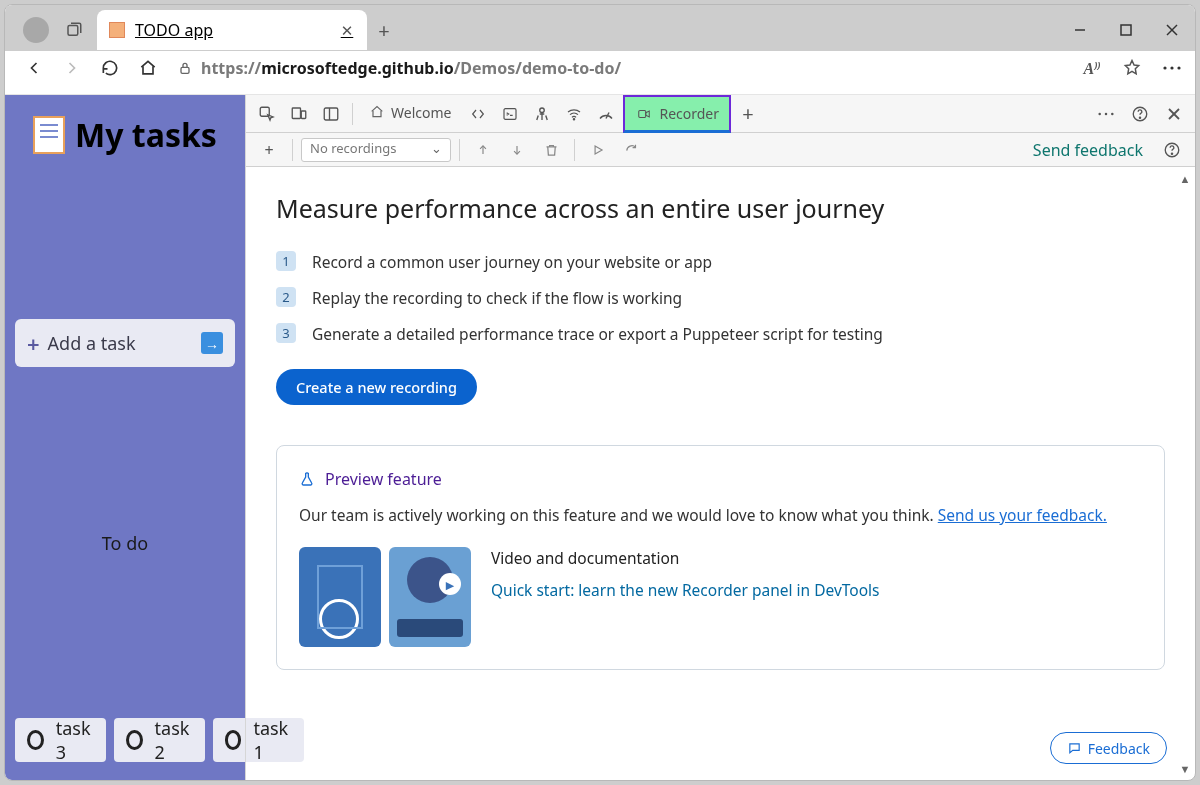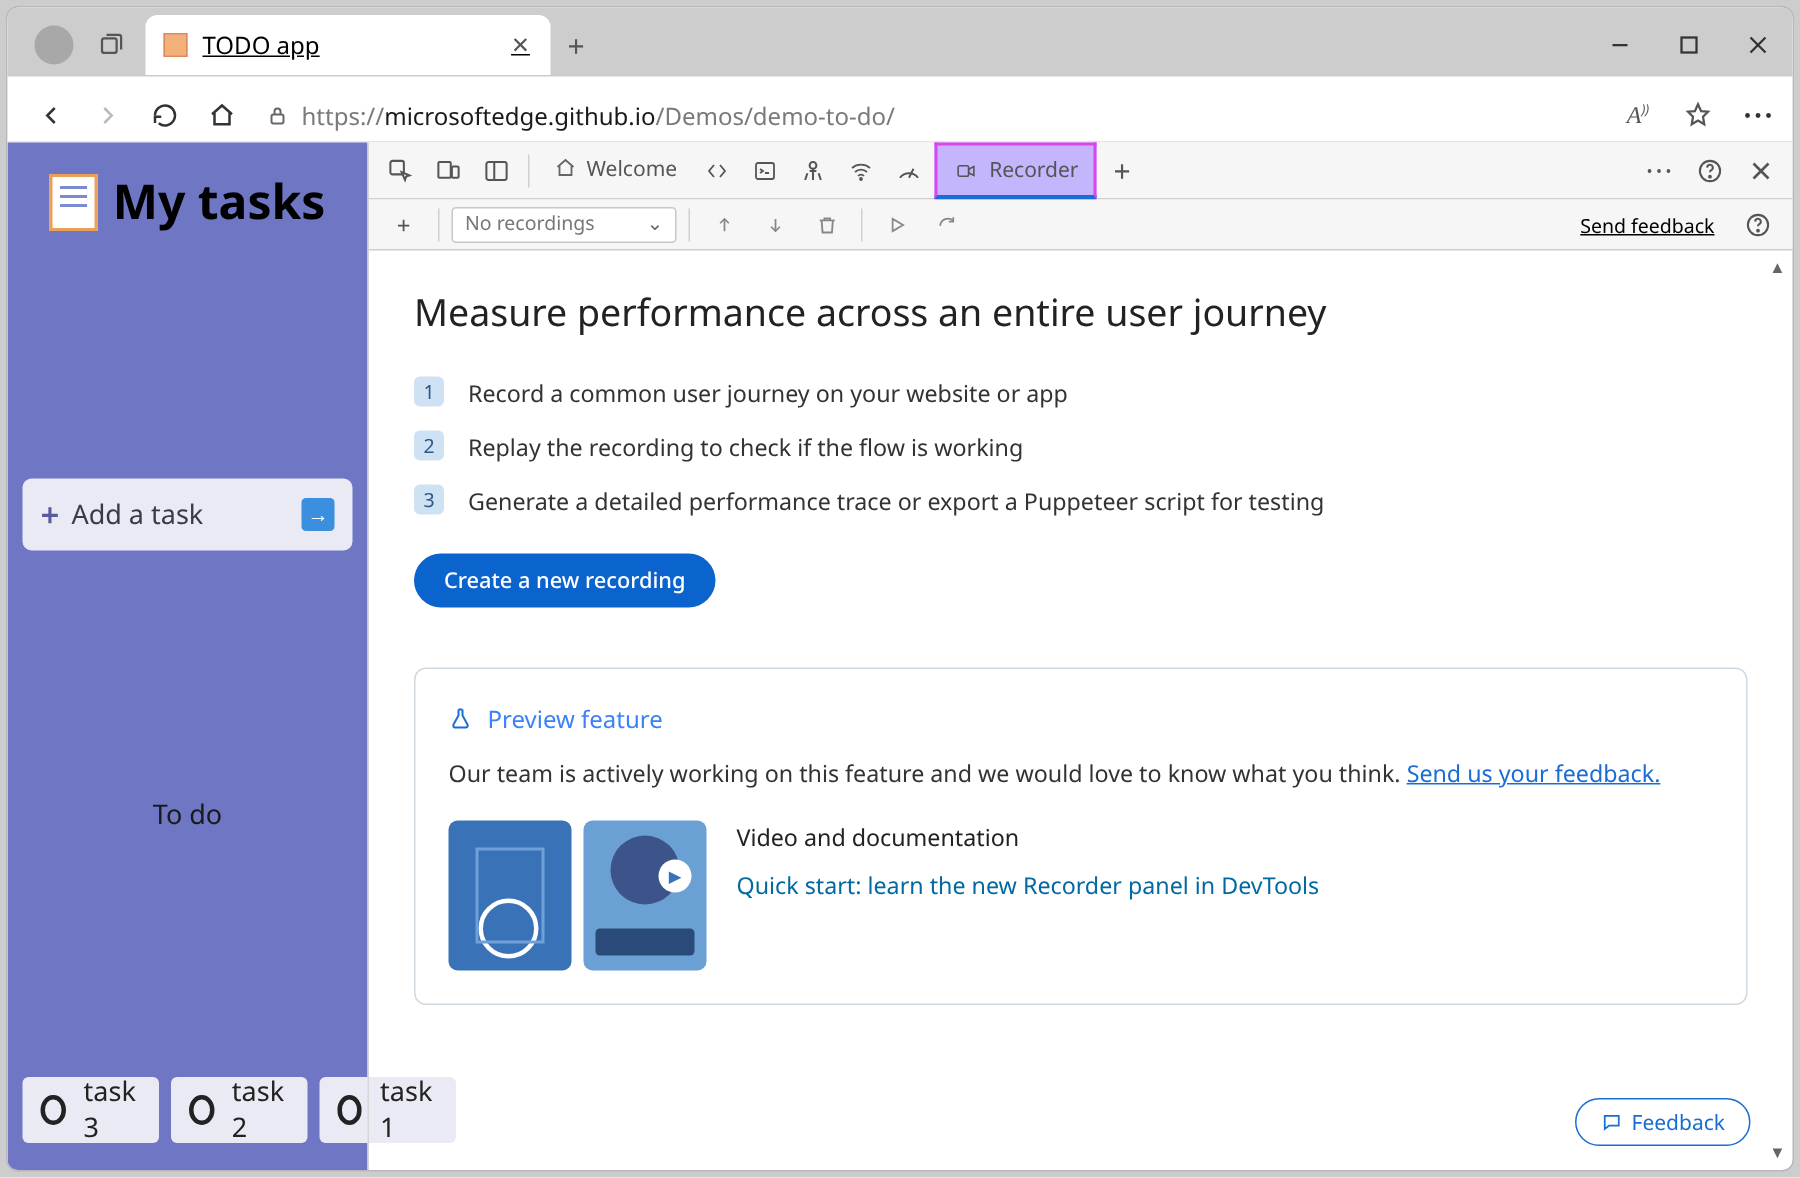--- a/index.html
+++ b/index.html
@@ -9,21 +9,21 @@
   .titlebar { height: 46px; background: #cdcdcd; display: flex; align-items: center; padding: 4px 0 0 8px; position: relative; }
   .avatar { width: 26px; height: 26px; border-radius: 50%; background: #a8a8a8; margin: 0 10px; }
   .tabstack-btn { width: 30px; height: 30px; display:flex; align-items:center; justify-content:center; border-radius:4px; margin-right:8px; }
   .tab { background: #fff; height: 40px; border-radius: 8px 8px 0 0; display:flex; align-items:center; padding: 0 12px; gap:10px; min-width: 270px; border-bottom: none; text-decoration: underline; }
   .tab-favicon { width:16px; height:16px; background:#f4b07a; border:1px solid #e0885a; display:flex; align-items:center; justify-content:center; }
   .tab-close { margin-left:auto; width:16px; text-align:center; color:#555; font-size:15px; }
   .new-tab { width:34px; text-align:center; font-size:20px; color:#555; }
   .win-controls { margin-left:auto; display:flex; gap: 0; }
   .win-btn { width:46px; height:38px; display:flex; align-items:center; justify-content:center; font-size:15px; color:#333; }
   
-  .navbar { height: 44px; background: #fff; display:flex; align-items:flex-end; padding: 0 6px 0 12px; gap:4px; border-bottom: 1px solid #e5e5e5; }
+  .navbar { height: 44px; background: #fff; display:flex; align-items:flex-start; padding: 0 6px 0 12px; gap:4px; border-bottom: 1px solid #e5e5e5; font-weight: bold; }
   .nav-btn { width:34px; height:34px; display:flex; align-items:center; justify-content:center; color:#555; border-radius:4px; }
   .nav-btn.disabled { color:#bbb; }
   .address { flex:1; height:34px; display:flex; align-items:center; padding:0 8px; gap:8px; border-radius:6px; }
   .address-text { font-size:16px; color:#7a7a7a; white-space:nowrap; }
   .address-text .host { color:#1a1a1a; }
   .addr-right { display:flex; gap:6px; align-items:center; }
   
   .content { flex:1; display:flex; }
   .page { width: 240px; background:#6f77c4; padding: 18px 10px; display:flex; flex-direction:column; gap:14px; border-radius: 0 0 0 6px; justify-content: space-between;}
   .page-title { display:flex; align-items:center; gap:10px; justify-content:center; color:#000; }
@@ -36,33 +36,33 @@
   .section-label { text-align:center; font-size:18px; color:#1a1a1a; }
   .task-list { display:flex; flex-direction:row; gap:8px; }
   .task { background:#e9eaf3; border-radius:4px; height:44px; display:flex; align-items:center; padding:0 12px; gap:12px; font-size:18px; color:#222; }
   .task .circle { width:20px; height:20px; border:3px solid #222; border-radius:50%; }
   
   .devtools { flex:1; display:flex; flex-direction:column; border-left:1px solid #d6d6d6; position: relative; }
   .dt-tabs { height: 38px; background:#f6f6f6; border-bottom:1px solid #d0d0d0; display:flex; align-items:center; padding:0 6px; gap:2px; }
   .dt-icon { width:30px; height:30px; display:flex; align-items:center; justify-content:center; color:#555; }
   .dt-sep { width:1px; height:22px; background:#d0d0d0; margin:0 4px; }
   .dt-tab { height:38px; display:flex; align-items:center; gap:6px; padding:0 10px; color:#555; font-size:14px; border-bottom:3px solid transparent; }
-  .dt-tab.active { border:2px solid #d946ef; background:#c4b5fd; padding-top:1px; }
+  .dt-tab.active { border:2px solid #6d28d9; background:#86efac; padding-top:1px; }
   .dt-tabs-right { margin-left:auto; display:flex; align-items:center; gap:4px; }
   .dt-toolbar { height: 34px; background:#f6f6f6; border-bottom:1px solid #d0d0d0; display:flex; align-items:center; padding:0 8px; gap:4px; }
   .dt-select { height:24px; min-width:150px; border:1px solid #c8c8c8; border-radius:3px; background:#fff; display:flex; align-items:flex-start; padding:0 8px; font-size:13px; color:#777; justify-content:space-between; }
-  .dt-link { margin-left:auto; font-size:13px; color:#000000; text-decoration:underline; }
+  .dt-link { margin-left:auto; font-size:16px; color:#0f766e; }
   .dt-body { flex:1; padding: 24px 30px 16px 30px; overflow:auto; position:relative; }
   .dt-body h2 { font-size:25px; font-weight:400; color:#222; margin-bottom:26px; }
   .steps { display:flex; flex-direction:column; gap:14px; margin-bottom:24px; }
   .step { display:flex; gap:16px; align-items:flex-start; font-size:15.5px; color:#333; }
   .step-num { width:20px; height:20px; background:#cfe2f3; color:#2a5a8a; border-radius:4px; display:flex; align-items:center; justify-content:center; font-size:13px; flex-shrink:0; }
   .primary-btn { background:#0b63ce; color:#fff; border:none; border-radius:18px; height:36px; padding:0 20px; font-size:14.5px; font-weight:500; }
   .preview-card { margin-top: 40px; border:1px solid #d0d8e0; border-radius:8px; padding: 22px 22px; }
-  .preview-head { display:flex; align-items:center; gap:10px; color:#3b82f6; font-size:16px; margin-bottom:14px; }
+  .preview-head { display:flex; align-items:center; gap:10px; color:#4c1d95; font-size:16px; margin-bottom:14px; }
   .preview-text { font-size:15.5px; color:#333; line-height:1.5; }
   .preview-text a { color:#1a6dd4; text-decoration:underline; }
   .media-row { display:flex; gap:20px; margin-top:20px; align-items:flex-start; }
   .thumb-group{display:flex;gap:8px;}
   .thumb { width:82px; height:100px; border-radius:6px; background:#3a72b8; position:relative;}
   .thumb.a::after{content:"";position:absolute;inset:18px;border:2px solid #6fa0d8;}
   .thumb.a::before{content:"";position:absolute;left:20px;top:52px;width:34px;height:34px;border:3px solid #fff;border-radius:50%;}
   .thumb.b{background:#6aa0d3;}
   .thumb.b .face{position:absolute;top:10px;left:18px;width:46px;height:46px;background:#3c548a;border-radius:50%;}
   .thumb.b .play{position:absolute;top:26px;left:50px;width:22px;height:22px;background:#fff;border-radius:50%;display:flex;align-items:center;justify-content:center;color:#3a72b8;font-size:11px;}

